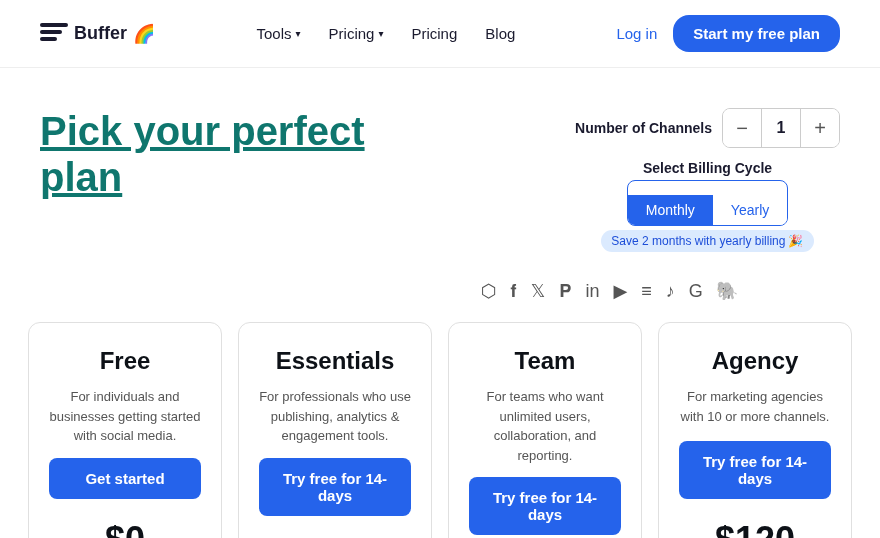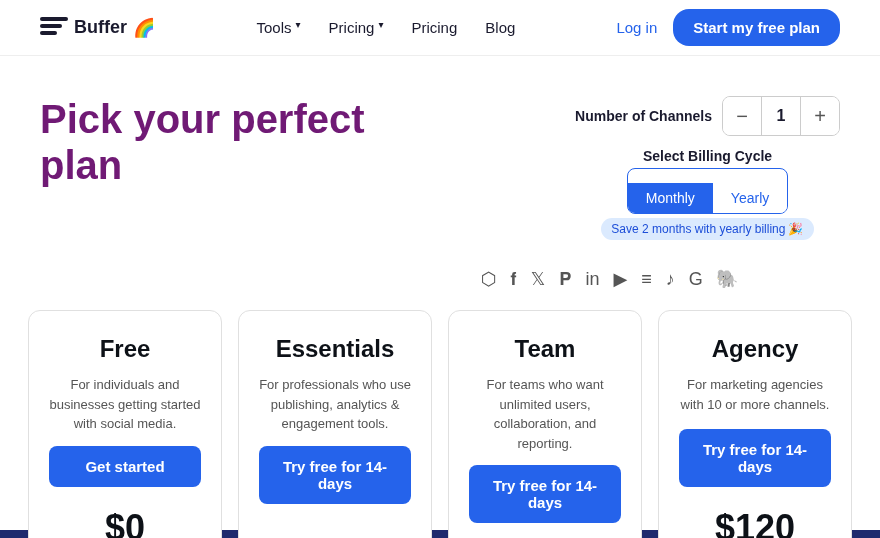--- a/index.html
+++ b/index.html
@@ -1,35 +1,35 @@
 <!DOCTYPE html>
 <html><head>
   <meta charset="utf-8">
   <style>
     * { box-sizing: border-box; margin: 0; padding: 0; }
     body { font-family: -apple-system, BlinkMacSystemFont, 'Segoe UI', sans-serif; background: #fff; color: #1a1a2e; overflow-x: hidden; }
 
     
-    nav { display: flex; align-items: center; justify-content: space-between; padding: 0 40px; height: 56px; border-bottom: 1px solid #eee; }
+    nav { display: flex; align-items: center; justify-content: space-between; padding: 0 40px; height: 68px; border-bottom: 1px solid #eee; }
     .nav-logo { display: flex; align-items: center; gap: 6px; font-weight: 700; font-size: 18px; color: #1a1a2e; }
     .nav-logo-icon { width: 28px; height: 22px; display: flex; flex-direction: column; gap: 3px; }
     .nav-logo-icon span { display: block; height: 4px; background: #1a1a2e; border-radius: 2px; }
     .nav-logo-icon span:nth-child(1) { width: 100%; }
     .nav-logo-icon span:nth-child(2) { width: 80%; }
     .nav-logo-icon span:nth-child(3) { width: 60%; }
     .nav-links { display: flex; align-items: center; gap: 28px; }
-    .nav-link { font-size: 15px; color: #1a1a2e; text-decoration: none; cursor: pointer; display: flex; gap: 4px; }
+    .nav-link { font-size: 15px; color: #1a1a2e; text-decoration: none; cursor: pointer; display: flex; align-items: center; gap: 4px; }
     .nav-link .chevron { font-size: 10px; }
     .nav-actions { display: flex; align-items: center; gap: 16px; }
     .btn-login { font-size: 15px; color: #2563eb; text-decoration: none; cursor: pointer; font-weight: 500; }
     .btn-cta { background: #2563eb; color: #fff; border: none; padding: 10px 20px; border-radius: 16px; font-size: 15px; font-weight: 600; cursor: pointer; white-space: nowrap; }
 
     
     .hero-section { padding: 40px 40px 20px; display: flex; align-items: flex-start; }
-    .hero-title { font-size: 40px; font-weight: 800; color: #701a75; max-width: 340px; line-height: 1.15; }
+    .hero-title { font-size: 40px; font-weight: 800; color: #0f766e; max-width: 340px; line-height: 1.15; text-decoration: underline; }
 
     
     .controls-area { display: flex; flex-direction: column; align-items: center; margin-left: auto; gap: 12px; }
     .channel-control { display: flex; flex-direction: row; align-items: center; gap: 10px; }
     .channel-label { font-size: 14px; font-weight: 600; color: #1a1a2e; }
     .stepper { display: flex; align-items: center; gap: 0; border: 1.5px solid #ccc; border-radius: 8px; overflow: hidden; }
     .stepper-btn { width: 38px; height: 38px; border: none; background: #fff; font-size: 20px; cursor: pointer; color: #555; display: flex; align-items: center; justify-content: center; }
     .stepper-val { width: 40px; text-align: center; font-size: 16px; font-weight: 600; border-left: 1.5px solid #ccc; border-right: 1.5px solid #ccc; height: 38px; display: flex; align-items: center; justify-content: center; }
     .billing-control { display: flex; flex-direction: column; align-items: center; gap: 4px; }
     .billing-label { font-size: 14px; font-weight: 600; color: #1a1a2e; }

